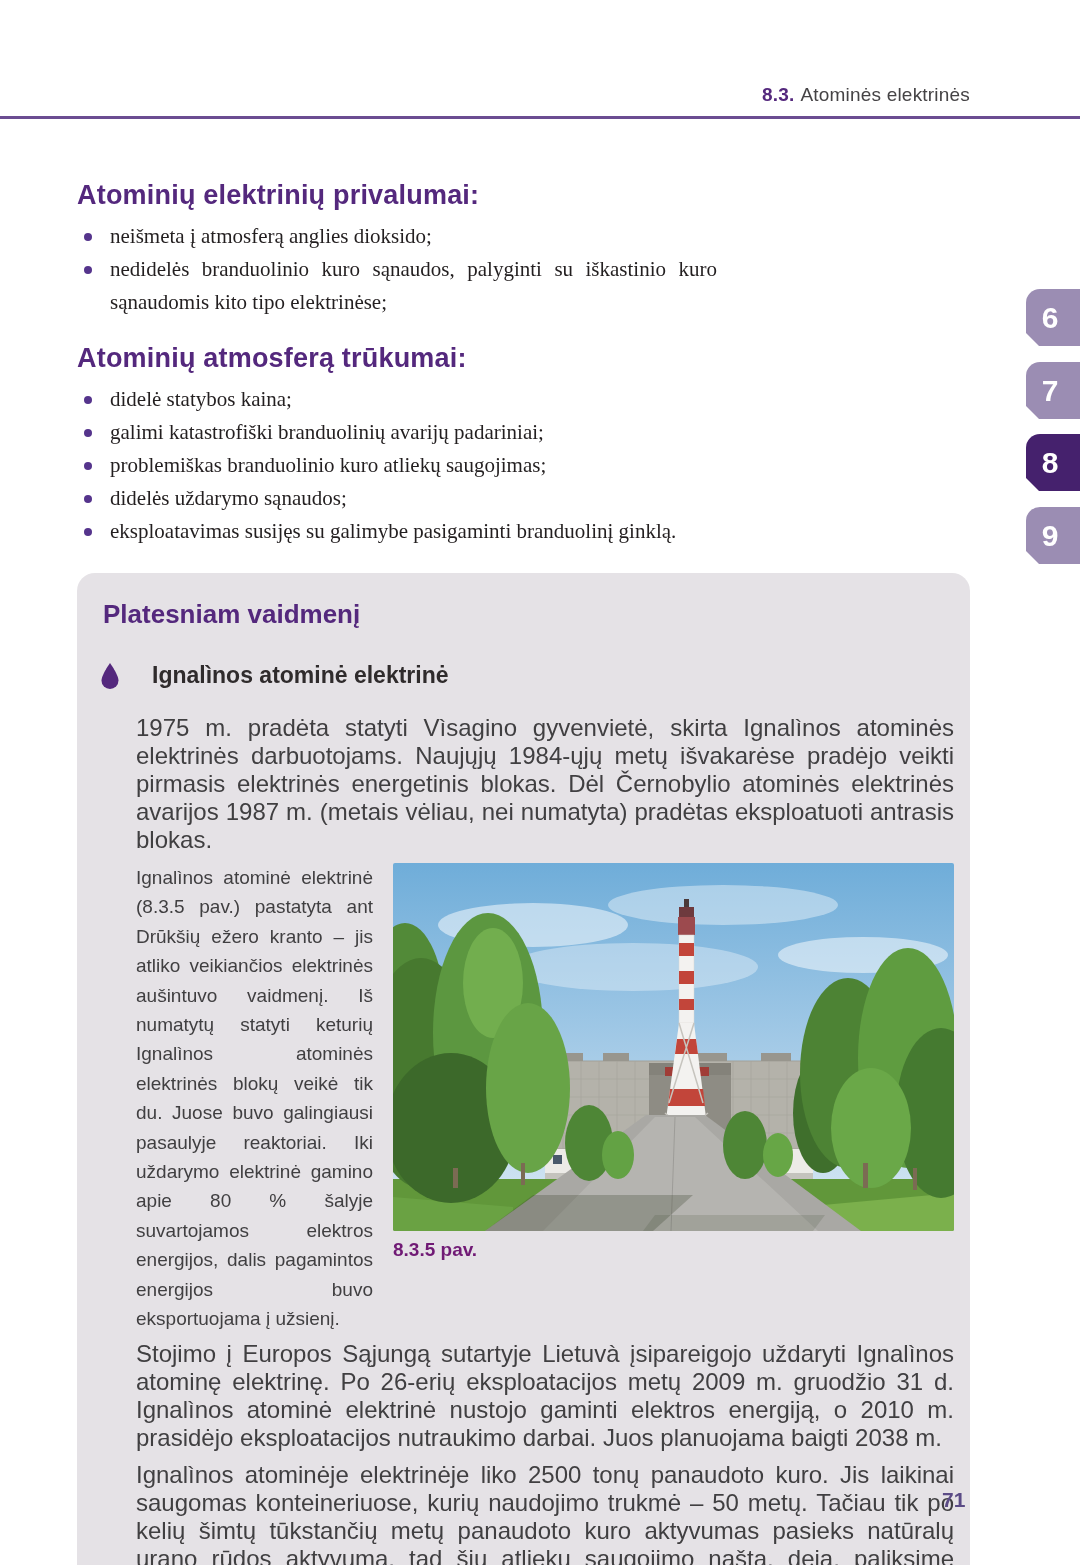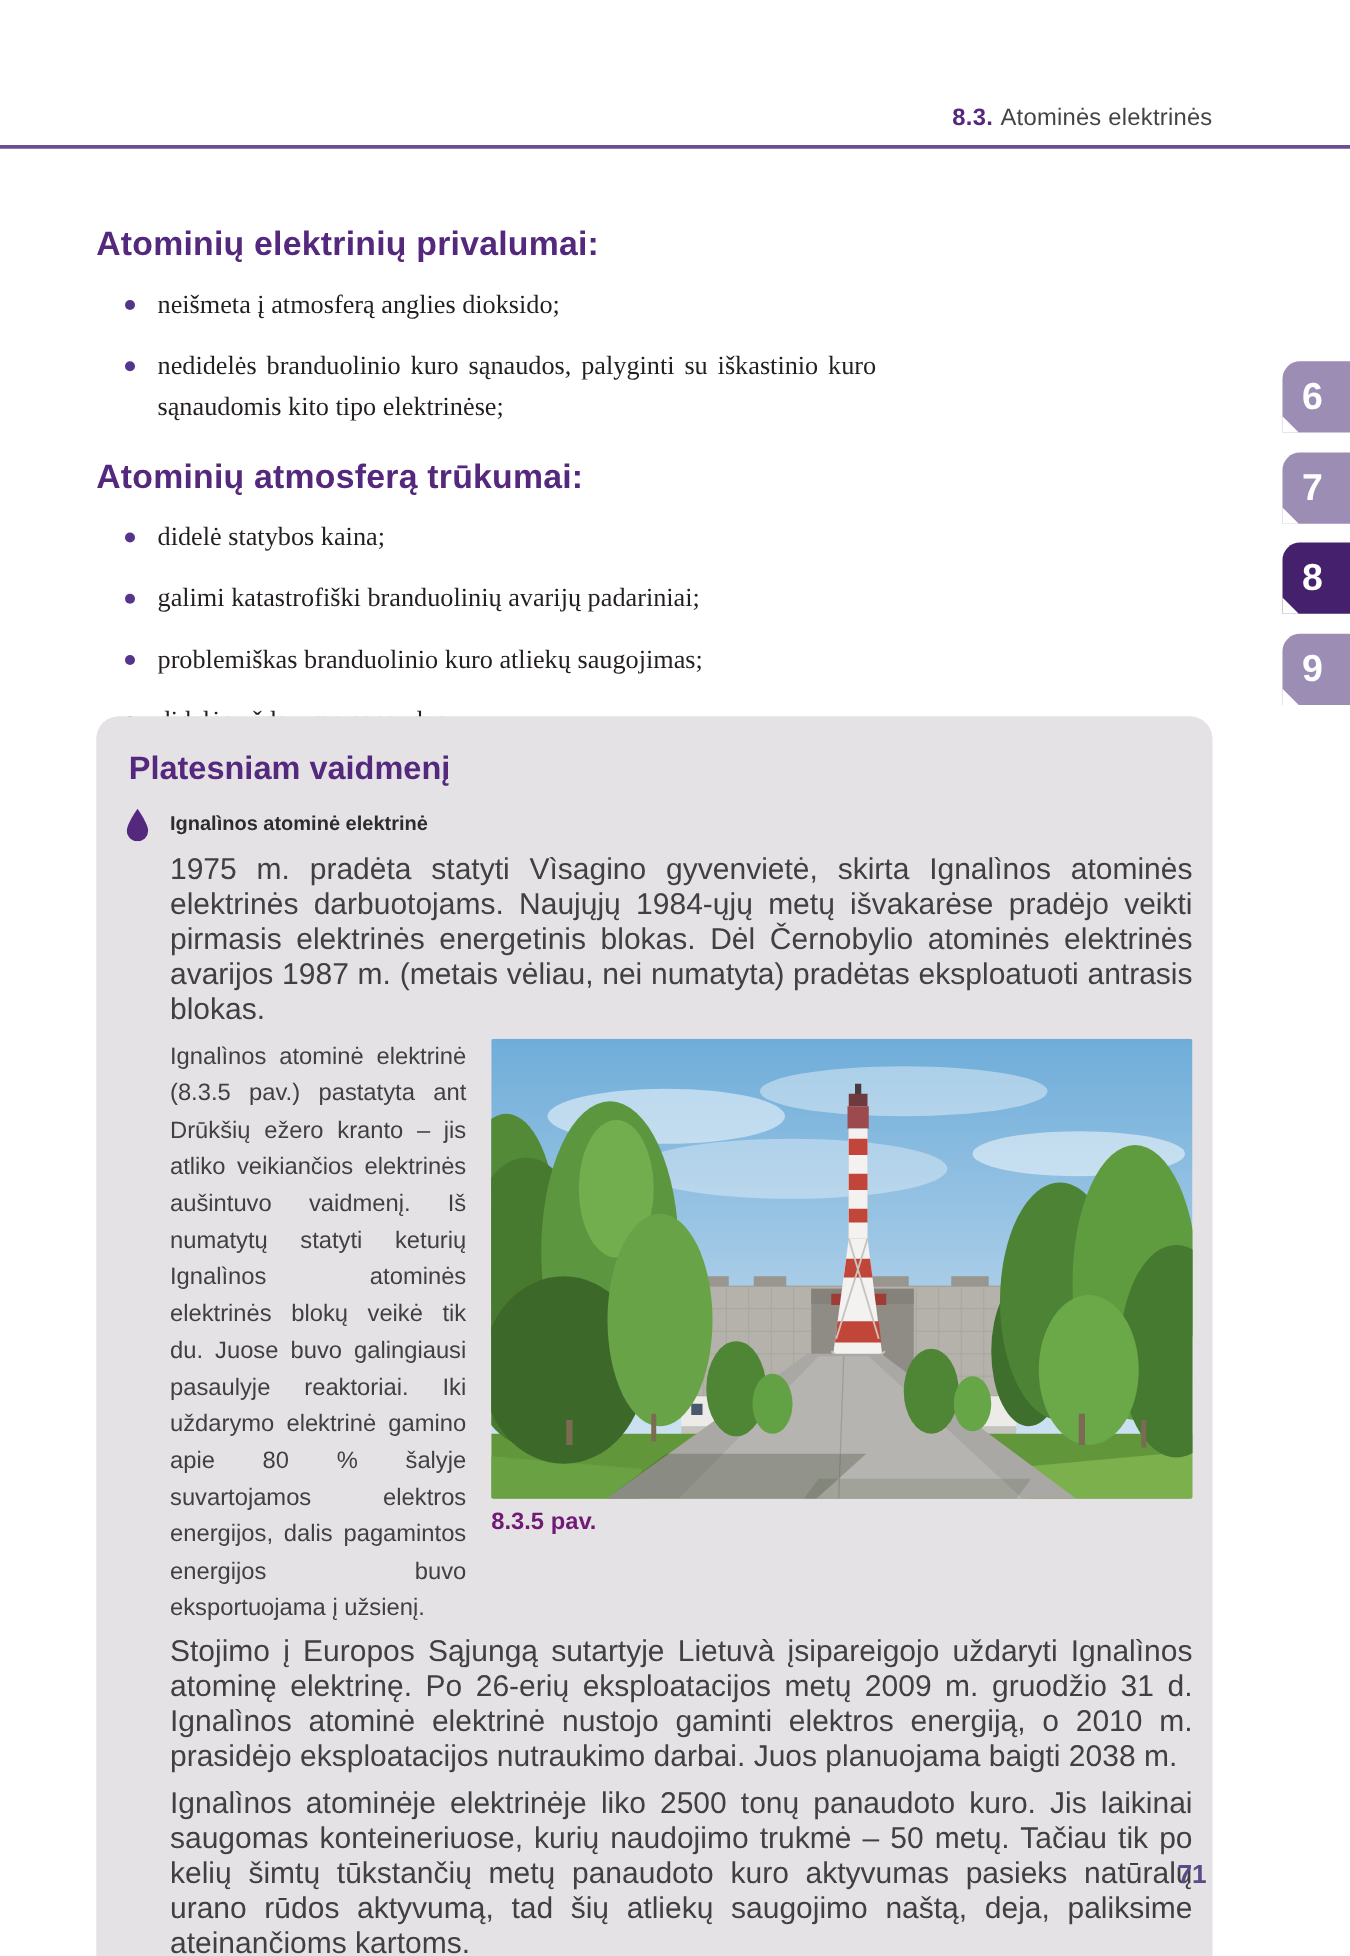--- a/index.html
+++ b/index.html
@@ -28,33 +28,33 @@
   
   .content{position:absolute;left:77px;top:180px;width:660px;}
   .section-heading{
     font-size:27px;font-weight:bold;color:#54287d;margin:0 0 9px 0;letter-spacing:.2px;
   }
   .section-heading.second{margin-top:24px;}
   ul.features{
     list-style:none;margin:0;padding:0;width:640px;
     font-family:"Liberation Serif",serif;font-size:21px;color:#231f20;text-align:justify;
   }
-  ul.features li{position:relative;padding-left:33px;line-height:33px;margin:16px;}
+  ul.features li{position:relative;padding-left:33px;line-height:33px;margin:0;}
   ul.features li::before{
     content:"";position:absolute;left:7px;top:13px;width:8px;height:8px;border-radius:50%;background:#55348c;
   }
 
   
   .info-box{
     position:absolute;left:77px;top:573px;width:893px;min-height:890px;box-sizing:border-box;
     background:#e5e2e6;border-radius:18px;padding:26px 16px 20px 59px;color:#403f41;
   }
   .info-box-title{font-size:26px;font-weight:bold;color:#54287d;margin:0 0 16px -33px;}
   .subsection-head{display:flex;align-items:center;gap:16px;margin:0 0 9px -36px;}
-  .subsection-head h3{font-size:16px;font-weight:bold;color:#2f2b2c;margin:0;}
+  .subsection-head h3{font-size:23px;font-weight:bold;color:#2f2b2c;margin:16px;}
   .drop-icon{display:inline-flex;width:20px;justify-content:center;}
   .para{font-size:24px;line-height:28px;text-align:justify;margin:0 0 9px 0;}
   .two-col{display:flex;gap:20px;margin:2px 0 6px 0;}
   .col-text{width:237px;font-size:19px;line-height:29.4px;text-align:justify;margin:0;}
   .figure{width:561px;margin:0;}
   .photo svg{display:block;width:561px;height:368px;border-radius:2px;}
   .figure figcaption{font-size:19px;font-weight:bold;color:#701a75;margin-top:8px;}
 
   .page-number{position:absolute;left:942px;top:1488px;font-size:21px;font-weight:600;color:#5b4b86;}
 </style>
@@ -87,20 +87,21 @@
       <li><span>neišmeta į atmosferą anglies dioksido;</span></li>
       <li><span>nedidelės branduolinio kuro sąnaudos, palyginti su iškastinio kuro sąnaudomis kito tipo elektrinėse;</span></li>
     </ul>
 
     <h1 class="section-heading second">Atominių atmosferą trūkumai:</h1>
     <ul class="features">
       <li><span>didelė statybos kaina;</span></li>
       <li><span>galimi katastrofiški branduolinių avarijų padariniai;</span></li>
       <li><span>problemiškas branduolinio kuro atliekų saugojimas;</span></li>
       <li><span>didelės uždarymo sąnaudos;</span></li>
+      <li><span>eksploatavimas susijęs su galimybe pasigaminti branduolinį ginklą.</span></li>
     </ul>
   </main>
 
   <section class="info-box">
     <h2 class="info-box-title">Platesniam vaidmenį</h2>
 
     <div class="subsection-head">
       <span class="drop-icon">
         <svg width="20" height="27" viewBox="0 0 20 27" aria-hidden="true">
           <path d="M10 1 C10 1 1.5 13 1.5 18.5 a8.5 8.5 0 0 0 17 0 C18.5 13 10 1 10 1 Z" fill="#54287d"></path>

